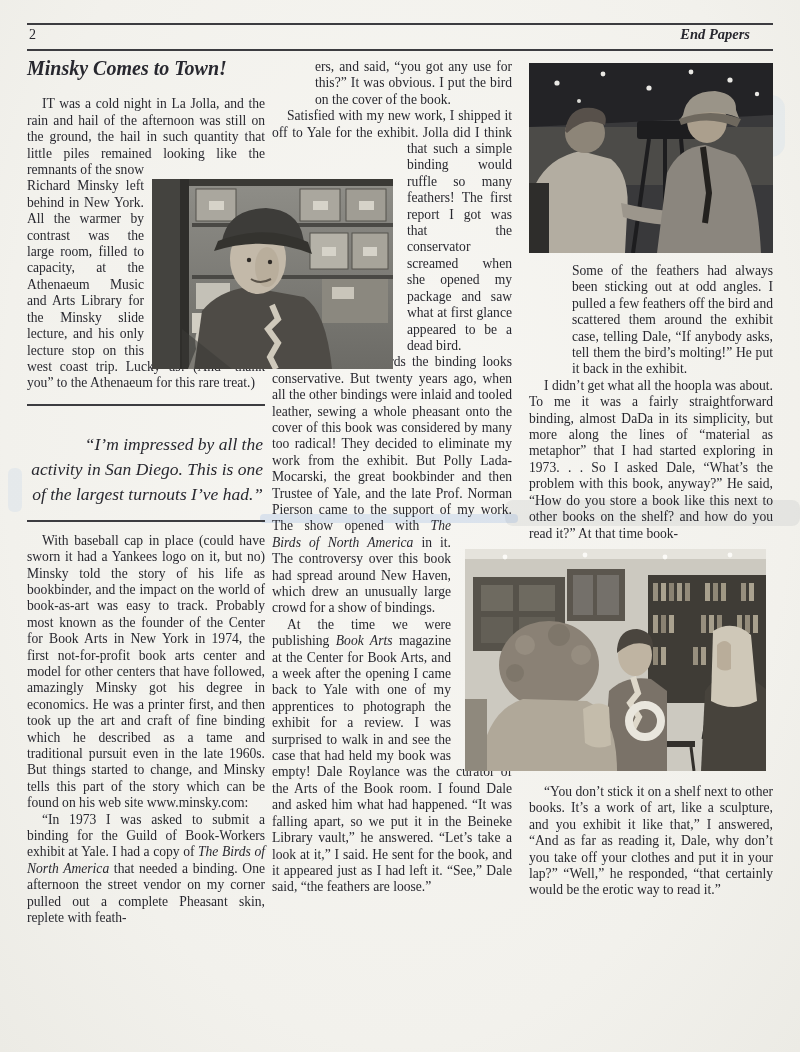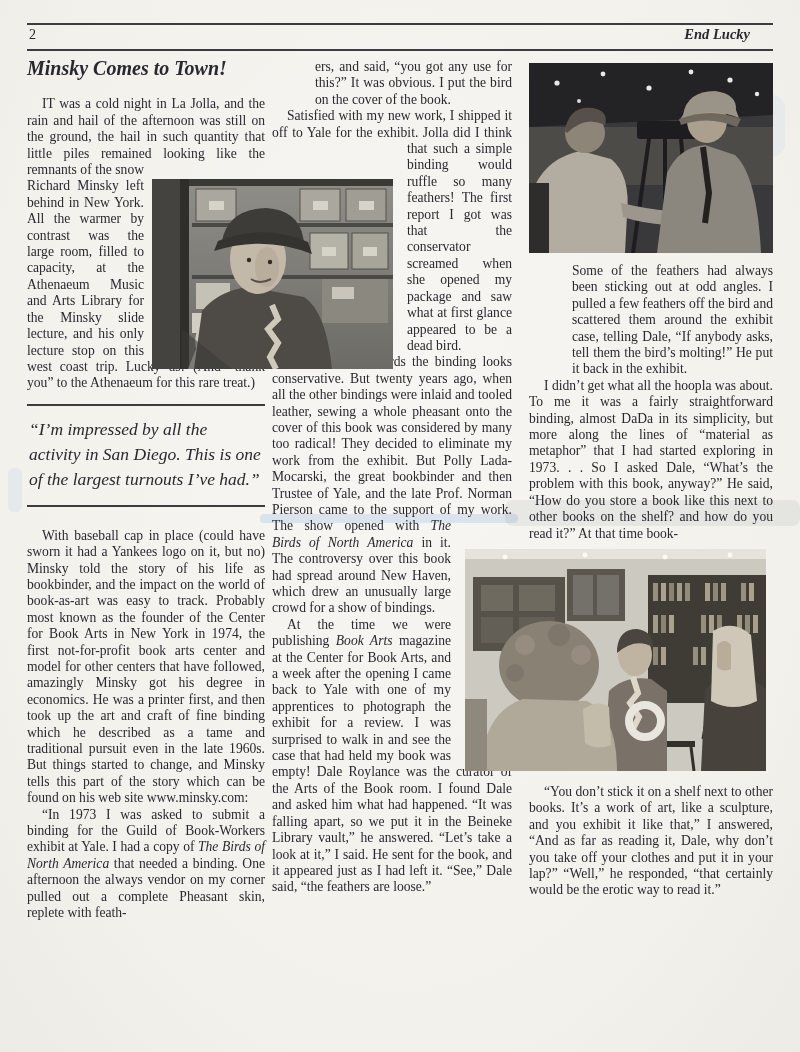--- a/index.html
+++ b/index.html
@@ -16,55 +16,55 @@
   .col-1{left:27px;top:60px;width:238px;}
   .col-2{left:272px;top:59px;width:240px;}
   .col-3{left:529px;top:60px;width:244px;}
   .article-title{font-size:20px;font-style:italic;font-weight:bold;margin:0 0 20px 0;text-align:left;}
   .col p{margin:0;text-indent:15px;}
   .col p.noindent{text-indent:0;margin-left:43px;}
   .it{font-style:italic;}
   .fl-r1{float:right;width:114px;height:196px;margin-left:7px;}
   .fl-l2{float:left;width:128px;height:211px;margin-right:7px;}
   .fl-r3{float:right;width:54px;height:232px;margin-left:7px;}
-  .pull-quote{margin:12px 0 21px 0;padding:11px 2px 13px 2px;border-top:2px solid #3c3c40;
+  .pull-quote{margin:12px 0 11px 0;padding:26px 2px 13px 2px;border-top:2px solid #3c3c40;
         border-bottom:2px solid #3c3c40;font-style:italic;font-size:17.5px;line-height:25px;
-        text-align:left;}
+        text-align:right;}
   .photo{overflow:hidden;background:#777;}
   .photo svg{display:block;width:100%;height:100%;}
   .photo-abs{position:absolute;left:152px;top:179px;width:241px;height:190px;}
   .photo-top{width:244px;height:190px;margin:3px 0 10px 0;}
   .photo-bottom{width:301px;height:222px;margin:7px 0 13px -64px;}
   .artifact{position:absolute;pointer-events:none;}
   .artifact-1{left:260px;top:514px;width:258px;height:9px;background:rgba(155,185,230,0.30);border-radius:4px;}
   .artifact-2{left:505px;top:500px;width:295px;height:26px;background:rgba(110,115,125,0.10);border-radius:8px;}
   .artifact-3{left:733px;top:95px;width:52px;height:62px;background:rgba(170,200,235,0.15);border-radius:14px;}
   .artifact-4{left:8px;top:468px;width:14px;height:44px;background:rgba(170,200,235,0.18);border-radius:6px;}
 </style>
 </head>
 <body>
 
 <div class="page">
 
   <div class="rule rule-top"></div>
   <div class="page-number">2</div>
-  <div class="journal-title">End Lucky</div>
+  <div class="journal-title">End Papers</div>
   <div class="rule rule-mid"></div>
 
   <div class="artifact artifact-1"></div>
   <div class="artifact artifact-2"></div>
   <div class="artifact artifact-3"></div>
   <div class="artifact artifact-4"></div>
 
   <div class="col col-1">
     <h1 class="article-title">Minsky Comes to Town!</h1>
     <p><span>IT was a cold night in La Jolla, and the rain and hail of the afternoon was still on the ground, the hail in such quantity that little piles remained looking like the </span><span class="fl-r1"></span><span>remnants of the snow Richard Minsky left behind in New York. All the warmer by contrast was the large room, filled to capacity, at the Athenaeum Music and Arts Library for the Minsky slide lecture, and his only lecture stop on this west coast trip. Lucky us! (And “thank you” to the Athenaeum for this rare treat.)</span></p>
     <div class="pull-quote">“I’m impressed by all the activity in San Diego. This is one of the largest turnouts I’ve had.”</div>
     <p><span>With baseball cap in place (could have sworn it had a Yankees logo on it, but no) Minsky told the story of his life as bookbinder, and the impact on the world of book-as-art was easy to track. Probably most known as the founder of the Center for Book Arts in New York in 1974, the first not-for-profit book arts center and model for other centers that have followed, amazingly Minsky got his degree in economics. He was a printer first, and then took up the art and craft of fine binding which he described as a tame and traditional pursuit even in the late 1960s. But things started to change, and Minsky tells this part of the story which can be found on his web site www.minsky.com:</span></p>
-    <p><span>“In 1973 I was asked to submit a binding for the Guild of Book-Workers exhibit at Yale. I had a copy of </span><span class="it">The Birds of North America</span><span> that needed a binding. One afternoon the always vendor on my corner pulled out a complete Pheasant skin, replete with feath-</span></p>
+    <p><span>“In 1973 I was asked to submit a binding for the Guild of Book-Workers exhibit at Yale. I had a copy of </span><span class="it">The Birds of North America</span><span> that needed a binding. One afternoon the street vendor on my corner pulled out a complete Pheasant skin, replete with feath-</span></p>
   </div>
 
   <div class="col col-2">
     <p class="noindent"><span>ers, and said, “you got any use for this?” It was obvious. I put the bird on the cover of the book.</span></p>
     <p><span>Satisfied with my new work, I shipped it off to Yale for the exhibit. Jolla did I think that such a simple </span><span class="fl-l2"></span><span>binding would ruffle so many feathers! The first report I got was that the conservator screamed when she opened my package and saw what at first glance appeared to be a dead bird.</span></p>
     <p><span>By today’s standards the binding looks conservative. But twenty years ago, when all the other bindings were inlaid and tooled leather, sewing a whole pheasant onto the cover of this book was considered by many too radical! They decided to eliminate my work from the exhibit. But Polly Lada-Mocarski, the great bookbinder and then Trustee of Yale, and the late Prof. Norman Pierson came to the support of my work. The show </span><span class="fl-r3"></span><span>opened with </span><span class="it">The Birds of North America</span><span> in it. The controversy over this book had spread around New Haven, which drew an unusually large crowd for a show of bindings.</span></p>
     <p><span>At the time we were publishing </span><span class="it">Book Arts</span><span> magazine at the Center for Book Arts, and a week after the opening I came back to Yale with one of my apprentices to photograph the exhibit for a review. I was surprised to walk in and see the case that had held my book was empty! Dale Roylance was the curator of the Arts of the Book room. I found Dale and asked him what had happened. “It was falling apart, so we put it in the Beineke Library vault,” he answered. “Let’s take a look at it,” I said. He sent for the book, and it appeared just as I had left it. “See,” Dale said, “the feathers are loose.”</span></p>
   </div>
 
   <div class="col col-3">

